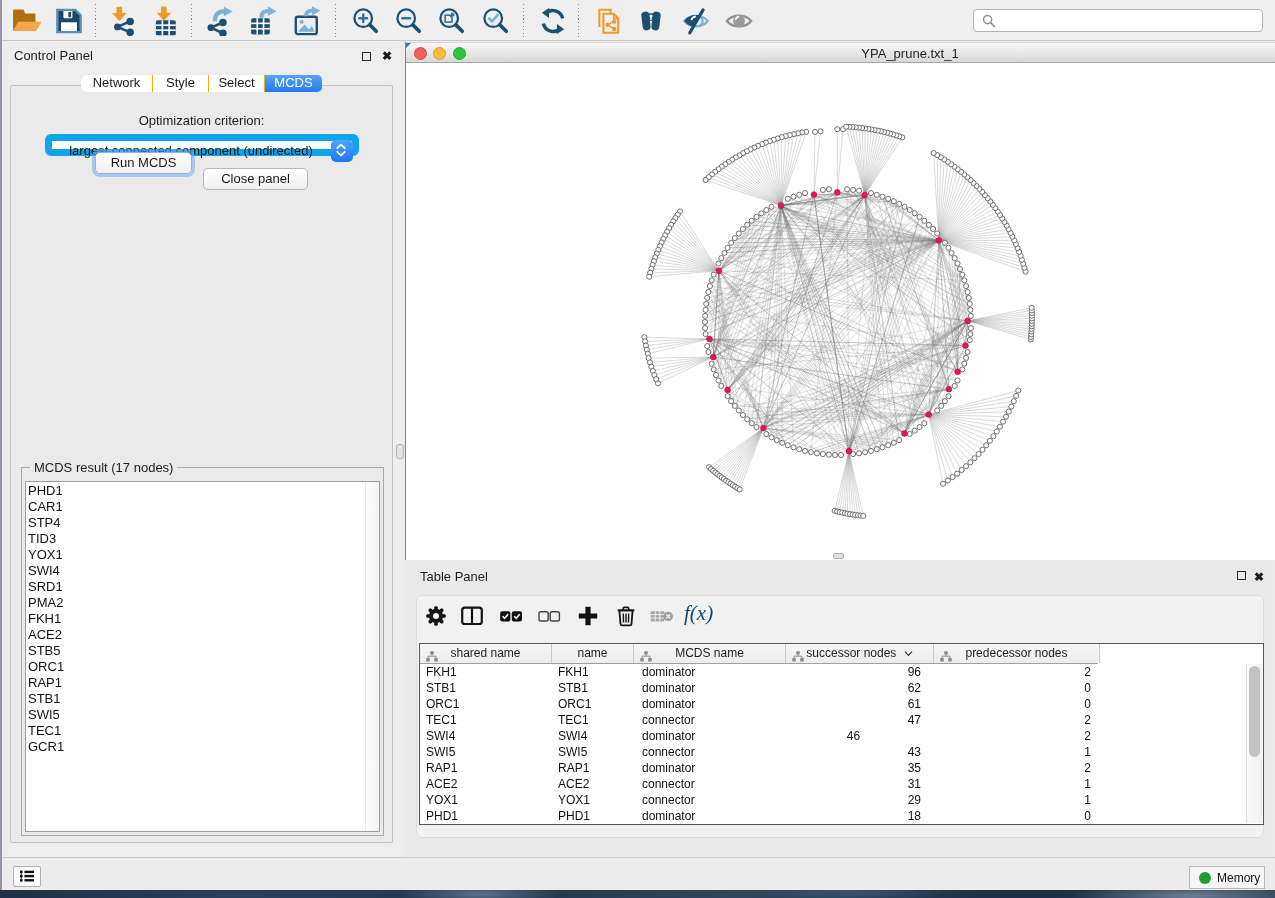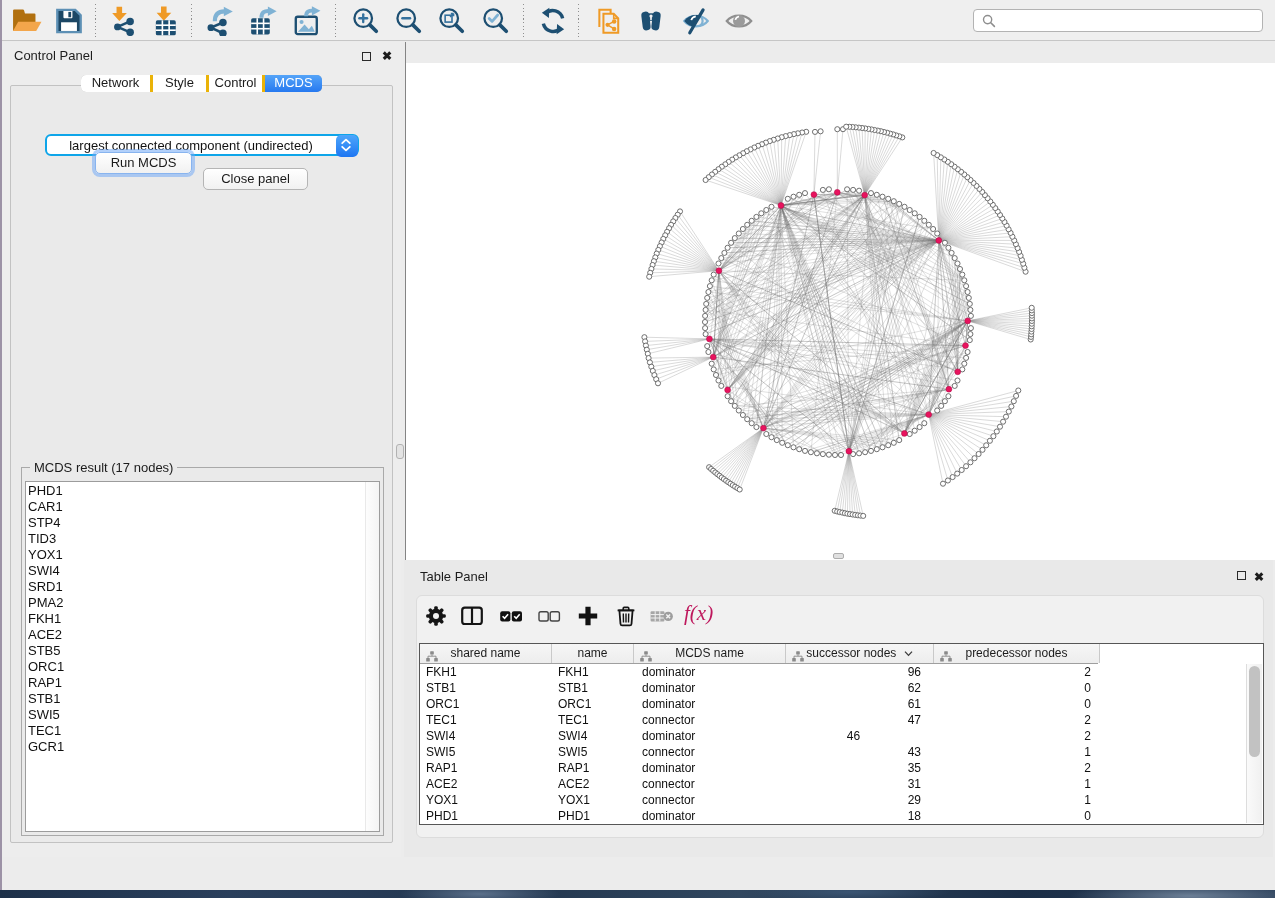--- a/index.html
+++ b/index.html
@@ -28,32 +28,32 @@
 
 .control-panel { left:2px; top:42px; width:399px; height:815px; background:#ededed; }
 .panel-title { position:absolute; left:12px; top:6px; font-size:13px; color:#1d1d1d; }
 .panel-btn-float { position:absolute; width:9px; height:9px; border:1.6px solid #2a2a2a; top:10px; }
 .panel-btn-close { position:absolute; top:7px; font-size:12px; font-weight:bold; color:#1c1c1c; line-height:14px; }
 
 
 .seg { position:absolute; display:flex; height:20px; border-radius:5px;
   box-shadow:0 0 0 1px #ababab inset; background:#fff; }
 .seg .seg-btn { height:20px; line-height:19px; text-align:center; font-size:13px; color:#1a1a1a;
-  background:#fff; border-right:3px solid #eab308; position:relative; }
+  background:#fff; border-right:1px solid #eab308; position:relative; }
 .seg .seg-btn:first-child { border-radius:5px 0 0 5px; }
 .seg .seg-btn:last-child { border-radius:0 5px 5px 0; border-right:none; }
 .seg .seg-btn.sel { background:linear-gradient(#55a4f8,#2679f0); color:#fff; border-right-color:#2f7df0; }
 #cp-tabs { height:17px; }
 #cp-tabs .seg-btn { height:17px; line-height:16px; }
 
 .tabbox { position:absolute; left:8px; top:43px; width:383px; height:758px;
   background:#eaeaea; border:1px solid #c2c2c2; border-radius:2px; }
 .opt-label { position:absolute; left:0; width:100%; text-align:center; top:71px; font-size:13px; color:#1b1b1b; }
 .combo { position:absolute; left:43px; top:92px; width:314px; height:22px; background:#fff;
-  border:2px solid #0ea5e9; border-radius:6px; }
+  border:7px solid #0ea5e9; border-radius:6px; }
 .combo .combo-text { position:absolute; left:0; right:22px; top:2px; text-align:center; font-size:13px; color:#111; }
 .combo .stepper { position:absolute; right:-1px; top:-1px; width:22px; height:22px;
   background:linear-gradient(#4ea6fb,#1e76f2); border-radius:5px; }
 .btn { position:absolute; height:22px; background:linear-gradient(#ffffff,#f1f1f1);
   border:1px solid #b5b5b5; border-radius:5px; font-size:13px; color:#1a1a1a; text-align:center; line-height:20px; }
 .btn.focus { box-shadow:0 0 0 3px rgba(115,170,245,.55); border-color:#88b4ef; }
 
 .result-box { position:absolute; left:19px; top:425px; width:363px; height:369px; border:1px solid #a9a9a9; }
 .result-legend { position:absolute; left:8px; top:-8px; background:#eaeaea; padding:0 4px;
   font-size:13px; color:#1b1b1b; }
@@ -80,21 +80,21 @@
   border-top:5px solid #3f6bca; border-right:5px solid transparent; }
 .net-canvas { position:absolute; left:0; top:21px; right:0; height:497px; background:#fff; }
 .net-canvas svg { position:absolute; left:0; top:0; }
 
 
 .table-panel { left:404px; top:560px; width:869px; height:297px; background:#e9e9e9; }
 .tp-container { position:absolute; left:12px; top:35px; width:848px; height:243px;
   background:#f1f1f1; border:1px solid #dcdcdc; border-radius:6px; }
 .tp-toolbar-icon { position:absolute; top:7px; width:26px; height:26px; }
 .tp-toolbar-icon svg { width:100%; height:100%; display:block; }
-.fx-label { position:absolute; top:5px; font:italic 21px "Liberation Serif",serif; color:#be185d; }
+.fx-label { position:absolute; top:5px; font:italic 21px "Liberation Serif",serif; color:#0c4a6e; }
 
 .ntable { position:absolute; left:2px; top:47px; width:845px; height:182px; background:#fff; border:1px solid #565656; }
 .ntable .hdr { position:absolute; left:0; top:0; height:19px; background:linear-gradient(#f6f6f6,#ededed);
   border-right:1px solid #c9c9c9; }
 .ntable .hdr .lbl { position:absolute; left:0; right:0; top:2px; text-align:center; font-size:12px; color:#1c1c1c; }
 .ntable .hdr .org { position:absolute; left:6px; top:4px; }
 .hdr-underline { position:absolute; left:0; top:19px; width:678px; height:1px; background:#9f9f9f; }
 .ntable .cell { position:absolute; font-size:12px; color:#101010; height:16px; line-height:16px; }
 .tscroll { position:absolute; right:1px; top:20px; width:16px; bottom:1px;
   background:linear-gradient(90deg,#fafafa,#f0f0f0); border-left:1px solid #ddd; }
@@ -295,23 +295,24 @@
     </div>
 
   <div class="abs control-panel">
     <span class="panel-title">Control Panel</span>
     <span class="panel-btn-float" style="left:360px"></span>
     <span class="panel-btn-close" style="left:380px">✖</span>
     <div class="tabbox"></div>
     <div class="seg" id="cp-tabs" style="left:79px; top:33px;">
         <span class="seg-btn" style="width:72px">Network</span>
         <span class="seg-btn" style="width:56px">Style</span>
-        <span class="seg-btn" style="width:56px">Control</span>
+        <span class="seg-btn" style="width:56px">Select</span>
         <span class="seg-btn sel" style="width:57px">MCDS</span>
       </div>
+    <div class="opt-label">Optimization criterion:</div>
     <div class="combo">
       <span class="combo-text">largest connected component (undirected)</span>
       <span class="stepper">
         <svg viewBox="0 0 20 20" width="20" height="20">
             <path d="M6.2 8.2 L10 4.6 L13.8 8.2" fill="none" stroke="#fff" stroke-width="1.8" stroke-linecap="round" stroke-linejoin="round"></path>
             <path d="M6.2 11.8 L10 15.4 L13.8 11.8" fill="none" stroke="#fff" stroke-width="1.8" stroke-linecap="round" stroke-linejoin="round"></path>
           </svg>
       </span>
     </div>
     <div class="btn focus" style="left:93px; top:110px; width:97px;">Run MCDS</div>
@@ -337,20 +338,27 @@
             <div>SWI5</div>
             <div>TEC1</div>
             <div>GCR1</div>
           </div>
         <div class="result-scroll"></div>
       </div>
     </div>
   </div>
 
   <div class="abs net-window">
+    <div class="net-titlebar">
+      <span class="corner-blue"></span>
+      <span class="tl red"></span>
+      <span class="tl yellow"></span>
+      <span class="tl green"></span>
+      <span class="net-title">YPA_prune.txt_1</span>
+    </div>
     <div class="net-canvas">
       <svg id="net-svg" width="868" height="497" viewBox="0 0 868 497">
           <g stroke="#787878" stroke-opacity="0.35" stroke-width="0.65">
             <line x1="375.0" y1="142.5" x2="527.1" y2="166.0"></line>
             <line x1="375.0" y1="142.5" x2="336.9" y2="352.0"></line>
             <line x1="375.0" y1="142.5" x2="341.2" y2="356.2"></line>
             <line x1="375.0" y1="142.5" x2="345.7" y2="360.2"></line>
             <line x1="375.0" y1="142.5" x2="350.4" y2="364.1"></line>
             <line x1="375.0" y1="142.5" x2="360.3" y2="371.0"></line>
             <line x1="375.0" y1="142.5" x2="365.5" y2="374.2"></line>
@@ -1441,13 +1449,32 @@
           <div class="cell" style="top:164px;left:222px;width:144px;">dominator</div>
           <div class="cell" style="top:164px;left:366px;width:135px;text-align:right;">18</div>
           <div class="cell" style="top:164px;left:514px;width:157px;text-align:right;">0</div>
           <div class="tscroll">
             <div class="thumb"></div>
           </div>
         </div>
     </div>
   </div>
 
+  <div class="abs statusbar">
+    <div class="sb-menu">
+      <svg viewBox="0 0 26 19" width="26" height="19">
+          <line x1="7.3" y1="4" x2="7.3" y2="15" stroke="#111" stroke-width="0.8"></line>
+          <g fill="#111">
+            <rect x="6" y="3.6" width="2.6" height="2.6" rx="0.6"></rect>
+            <rect x="10.4" y="3.7" width="9.6" height="2.4"></rect>
+            <rect x="6" y="7.8" width="2.6" height="2.6" rx="0.6"></rect>
+            <rect x="10.4" y="7.9" width="9.6" height="2.4"></rect>
+            <rect x="6" y="12" width="2.6" height="2.6" rx="0.6"></rect>
+            <rect x="10.4" y="12.1" width="9.6" height="2.4"></rect>
+          </g>
+        </svg>
+    </div>
+    <div class="sb-memory">
+      <span class="dot"></span>
+      <span class="mlabel">Memory</span>
+    </div>
+  </div>
 </div>
 
 </body></html>

